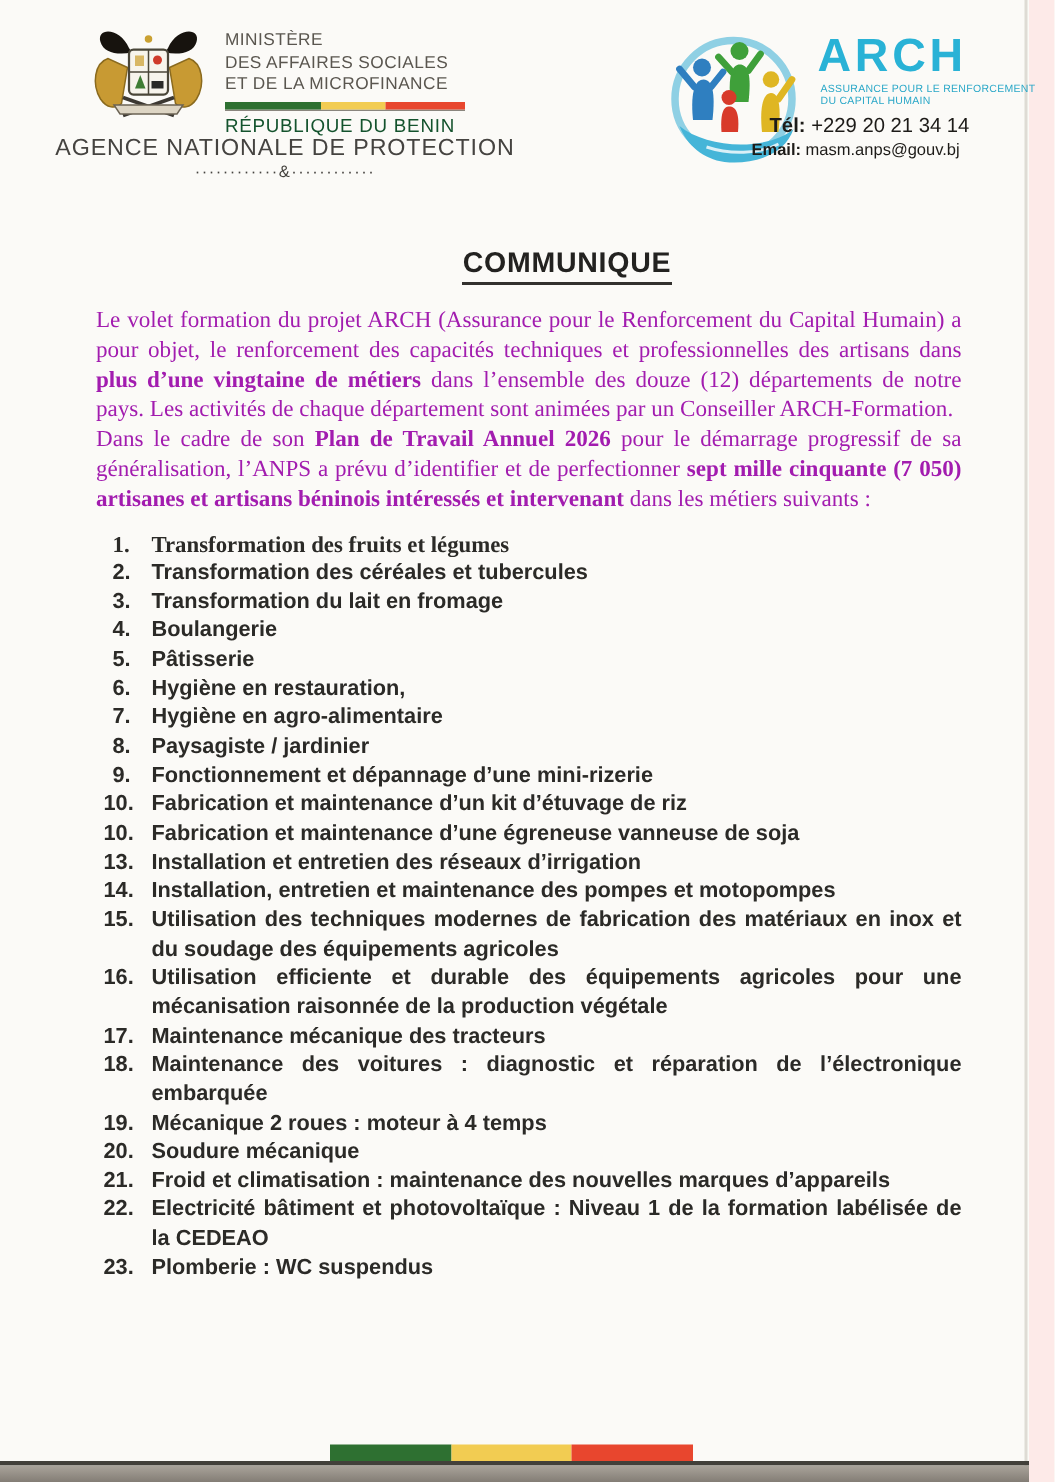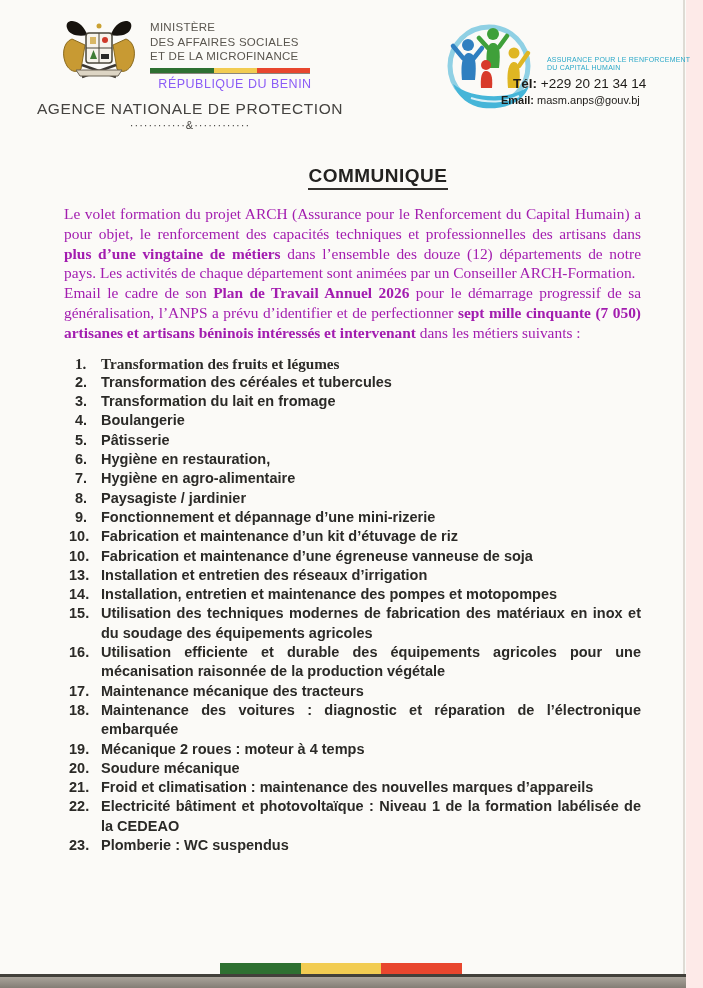--- a/index.html
+++ b/index.html
@@ -16,23 +16,23 @@
   .bottom-strip{position:absolute;left:0;top:976.5px;width:686px;height:11.5px;
     background:linear-gradient(180deg,#aaa49b,#837d75);}
   
   .coat{position:absolute;left:56px;top:15px;width:86px;height:72px;}
   .ministry{position:absolute;left:150px;top:20px;width:170px;}
   .ministry .mline{display:block;font-size:11.5px;line-height:14.5px;letter-spacing:.3px;color:#5a564f;}
   .mini-flag{width:160px;height:5px;display:flex;margin:4px 0 2px 0;border-bottom:1.5px solid #8a867e;}
   .mini-flag .seg1{width:40%;height:100%;}
   .mini-flag .seg2{width:27%;height:100%;}
   .mini-flag .seg3{width:33%;height:100%;}
-  .country{font-size:12.5px;letter-spacing:.5px;color:#8b5cf6;margin-top:3px;text-align:center;}
+  .country{font-size:12.5px;letter-spacing:.5px;color:#14532d;margin-top:3px;}
   .agency{position:absolute;left:20px;top:90px;width:340px;text-align:center;color:#454340;}
-  .agency .a1{font-size:15.5px;letter-spacing:.6px;line-height:17px;margin-top:10px;}
+  .agency .a1{font-size:15.5px;letter-spacing:.6px;line-height:17px;}
   .agency .a2{font-size:15.5px;letter-spacing:.6px;line-height:17px;margin-top:2px;}
   .agency .div{font-size:11px;letter-spacing:1px;margin-top:2px;color:#45433f;}
   
   .arch{position:absolute;left:441px;top:16px;width:250px;height:104px;}
   .arch-logo{position:absolute;left:0;top:4px;width:104px;height:92px;}
   .arch-name{position:absolute;left:104px;top:6px;font-size:31px;font-weight:bold;letter-spacing:2.5px;line-height:30px;}
   .arch-sub{position:absolute;left:106px;top:40px;font-size:7px;line-height:8px;letter-spacing:.2px;color:#2ba8c8;}
   .arch-tel{position:absolute;left:72px;top:60px;font-size:13.5px;color:#1d1b18;white-space:nowrap;}
   .arch-email{position:absolute;left:60px;top:78px;font-size:11px;color:#1d1b18;white-space:nowrap;}
   .arch-tel b,.arch-email b{font-weight:bold;}
@@ -115,35 +115,36 @@
       <path d="M67 68 C65 48 69 42 73 42 C78 42 80 50 78 68 Z" fill="#dfb623"></path>
       <path d="M78 46 L87 33" stroke="#dfb623" stroke-width="4.5" stroke-linecap="round" fill="none"></path>
 
       <circle cx="45" cy="45" r="5" fill="#d83a2a"></circle>
       <path d="M40 68 C39 54 42 51 45 51 C50 51 52 56 51 68 Z" fill="#d83a2a"></path>
 
       <path d="M12 64 C30 79, 70 81, 88 66 C82 84, 60 90, 42 88 C28 86, 17 77, 12 64 Z" fill="#45b5d8"></path>
       <path d="M30 78 C45 83, 65 83, 78 76" stroke="#ffffff" stroke-width="2" fill="none" opacity=".8"></path>
     </svg>
   </div>
+  <div class="arch-name" style="color: rgb(41, 178, 214);">ARCH</div>
   <div class="arch-sub">
     <div>ASSURANCE POUR LE RENFORCEMENT</div>
     <div>DU CAPITAL HUMAIN</div>
   </div>
   <div class="arch-tel"><b>Tél:</b><span> +229 20 21 34 14</span></div>
   <div class="arch-email"><b>Email:</b><span> masm.anps@gouv.bj</span></div>
 </div>
 
 <div class="title-wrap">
   <span class="title">COMMUNIQUE</span>
 </div>
 
 <div class="content">
   <p class="para"><span>Le volet formation du projet ARCH (Assurance pour le Renforcement du Capital Humain) a pour objet, le renforcement des capacités techniques et professionnelles des artisans dans </span><b>plus d’une vingtaine de métiers</b><span> dans l’ensemble des douze (12) départements de notre pays. Les activités de chaque département sont animées par un Conseiller ARCH-Formation.</span></p>
-  <p class="para"><span>Email le cadre de son </span><b>Plan de Travail Annuel 2026</b><span> pour le démarrage progressif de sa généralisation, l’ANPS a prévu d’identifier et de perfectionner </span><b>sept mille cinquante (7 050) artisanes et artisans béninois intéressés et intervenant</b><span> dans les métiers suivants :</span></p>
+  <p class="para"><span>Dans le cadre de son </span><b>Plan de Travail Annuel 2026</b><span> pour le démarrage progressif de sa généralisation, l’ANPS a prévu d’identifier et de perfectionner </span><b>sept mille cinquante (7 050) artisanes et artisans béninois intéressés et intervenant</b><span> dans les métiers suivants :</span></p>
   <div class="list">
       <div class="li serif single">
         <span class="num">1.</span>
         <span class="txt">Transformation des fruits et légumes</span>
       </div>
       <div class="li single">
         <span class="num">2.</span>
         <span class="txt">Transformation des céréales et tubercules</span>
       </div>
       <div class="li single">

